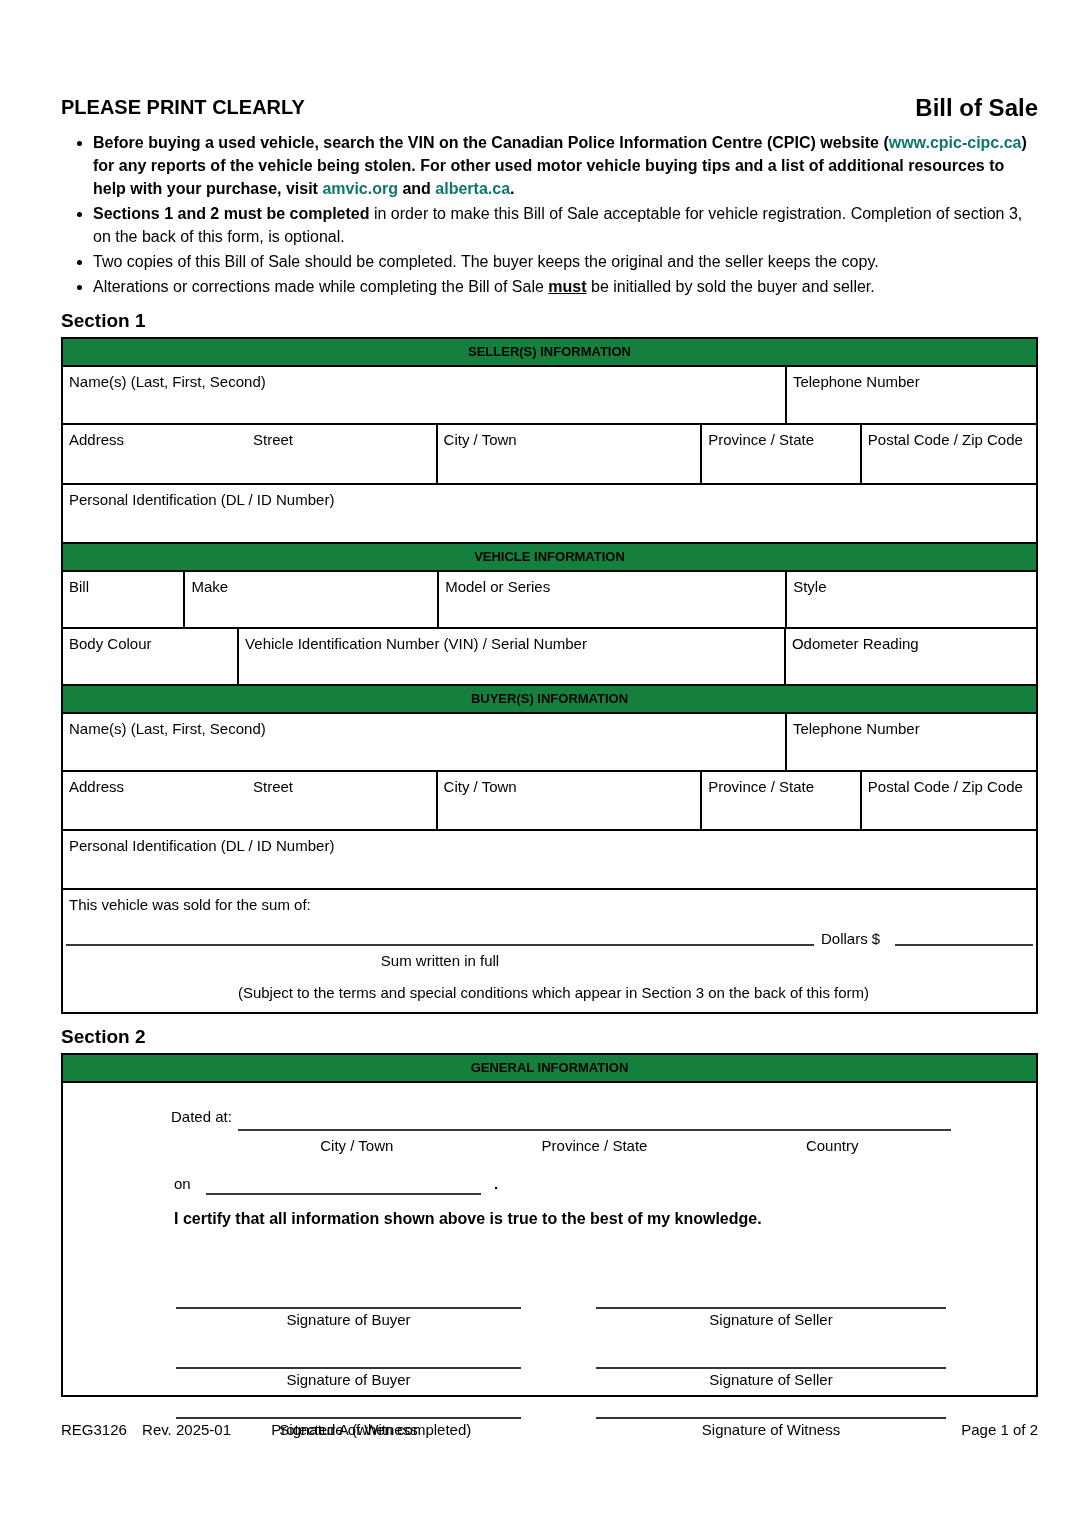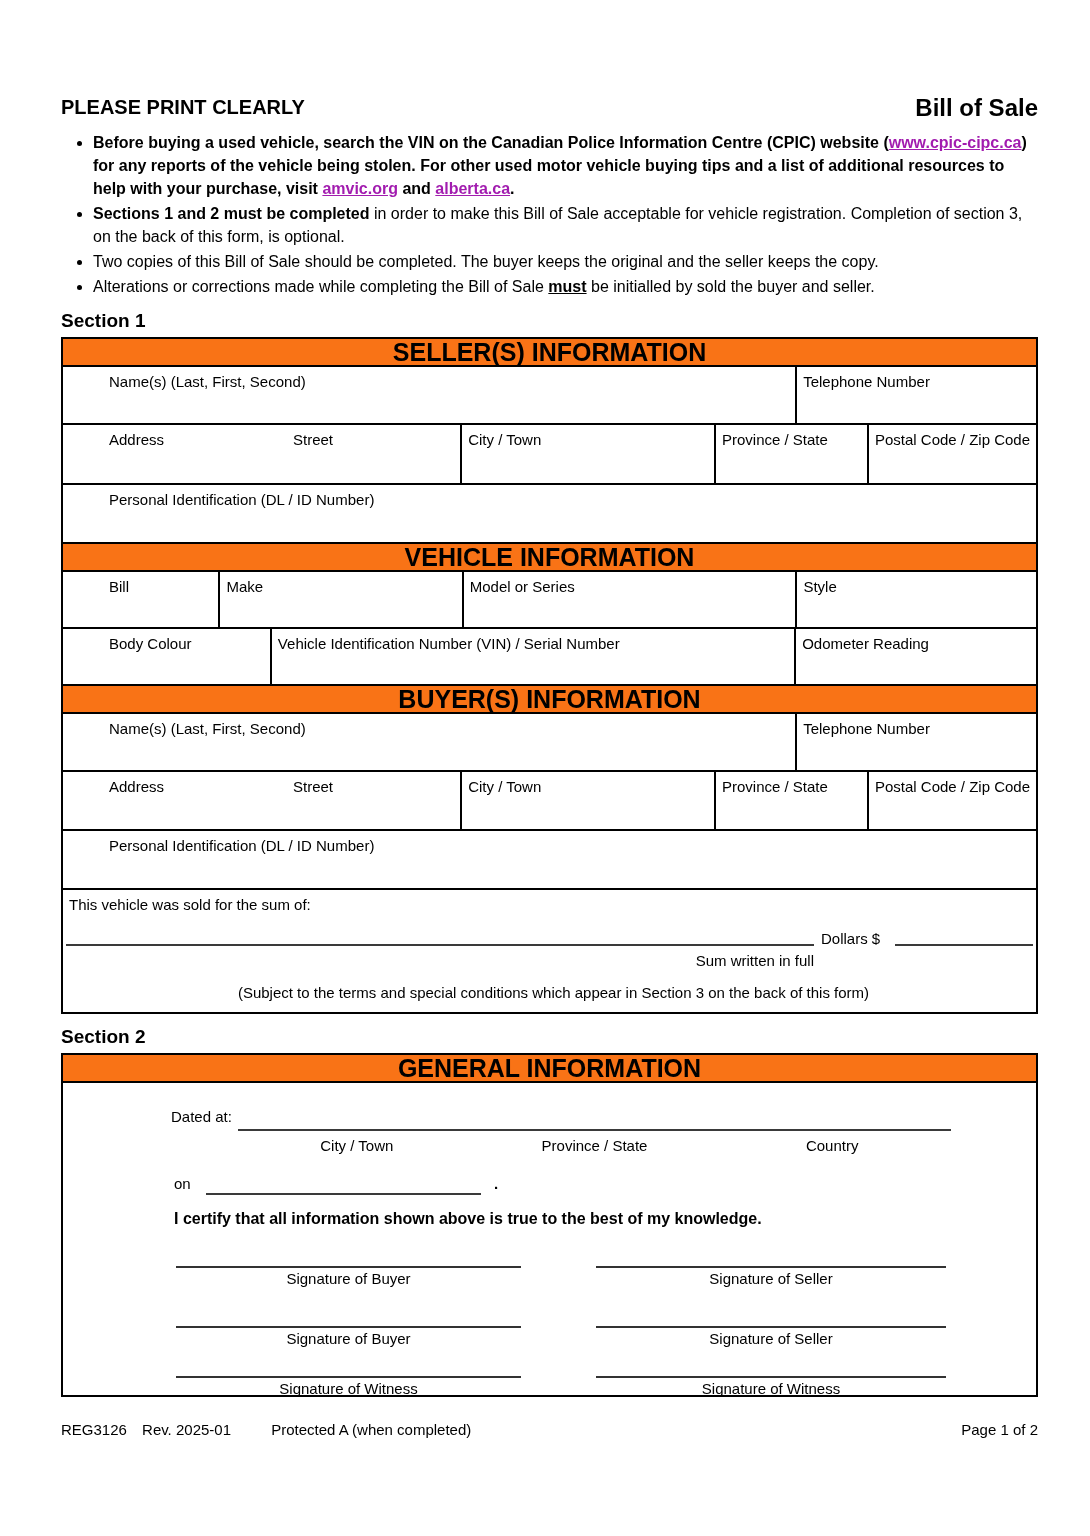--- a/index.html
+++ b/index.html
@@ -9,65 +9,65 @@
 
   
   .top { display:flex; justify-content:space-between; align-items:flex-start; }
   .print-clearly { font-size:20px; font-weight:bold; }
   .doc-title { font-size:24px; font-weight:bold; line-height:24px; }
 
   
   ul.notes { margin:11px 0 0 0; padding-left:32px; list-style:disc; }
   ul.notes li { font-size:16px; line-height:23px; margin-bottom:2px; }
   .b { font-weight:bold; }
-  .lnk { color:#a21caf; text-decoration:underline; cursor:pointer;margin-top:19px; }
+  .lnk { color:#0f766e; cursor:pointer;margin-top:19px; }
   .must { font-weight:bold; text-decoration:underline; }
 
   .sec-h { font-size:19px; font-weight:bold; margin:12px 0 5px 0; }
 
   
   .ftable { border:2px solid #000; width:100%; }
-  .thead { background:#f97316; border-bottom:2px solid #000; text-align:center;
-           font-weight:bold; font-size:25px; height:28px; line-height:26px; }
-  .trow { display:flex; border-bottom:2px solid #000;padding-left:40px; }
+  .thead { background:#15803d; border-bottom:2px solid #000; text-align:center;
+           font-weight:bold; font-size:13px; height:28px; line-height:26px; }
+  .trow { display:flex; border-bottom:2px solid #000; }
   .trow.lastrow { border-bottom:none; }
   .cell { position:relative; border-right:2px solid #000; }
   .cell.last { border-right:none; }
   .cl { position:absolute; top:6px; left:6px; font-size:15px; white-space:nowrap; }
   .cl2 { position:absolute; top:6px; left:190px; font-size:15px; white-space:nowrap; }
 
   .h57{height:57px} .h58{height:58px} .h59{height:59px} .h60{height:60px}
   .w-name{width:74.4%} .w-tel{width:25.6%}
   .w-addr{width:38.5%} .w-city{width:27.2%} .w-prov{width:16.4%} .w-post{width:17.9%}
   .w-year{width:12.6%} .w-make{width:26.1%} .w-model{width:35.8%} .w-style{width:25.6%}
   .w-vin{width:56.2%} .w-body{width:18.1%} .w-odo{width:25.7%}
   .w-full{width:100%}
 
   
   .sum-row { position:relative; height:122px; }
   .uline { position:absolute; border-bottom:2px solid #3a3a3a; }
   .sum-line1 { left:3px; top:36px; width:748px; height:20px; }
   .sum-dollars { position:absolute; left:758px; top:40px; font-size:15px; }
   .sum-line2 { left:832px; top:36px; width:138px; height:20px; }
-  .sum-caption { position:absolute; left:3px; top:62px; width:748px; text-align:right; font-size:15px; }
+  .sum-caption { position:absolute; left:3px; top:62px; width:748px; text-align:center; font-size:15px; }
   .sum-subject { position:absolute; left:4px; top:94px; width:100%; text-align:center;
                  font-size:15px; font-weight:normal; }
 
   
   .gbody { position:relative; height:312px; }
   .g-label { position:absolute; font-size:15px; white-space:nowrap; }
   .dated-label { left:108px; top:25px; }
   .dated-line { left:175px; top:28px; width:713px; height:20px; }
   .dated-captions { position:absolute; left:175px; top:54px; width:713px; display:flex; }
   .dated-captions span { flex:1; text-align:center; font-size:15px; }
   .on-label { left:111px; top:92px; }
   .on-line { left:143px; top:92px; width:275px; height:20px; }
   .period { left:431px; top:92px; font-weight:bold; }
   .certify { position:absolute; left:111px; top:127px; font-size:16px; font-weight:bold; }
-  .sig { position:absolute; width:345px; border-top:2px solid #333; }
+  .sig { position:absolute; width:345px; border-top:2px solid #333;margin-top:41px; }
   .sig .sig-label { text-align:center; font-size:15px; padding-top:2px; }
   .sig.r { width:350px; left:533px; }
   .sig.l { left:113px; }
   .sig.row1 { top:183px; } .sig.row2 { top:243px; } .sig.row3 { top:293px; }
 
   
   .footer { display:flex; justify-content:space-between; margin-top:24px; font-size:15px; }
   .f-rev { margin-left:11px; }
   .f-prot { margin-left:36px; }
 </style>

